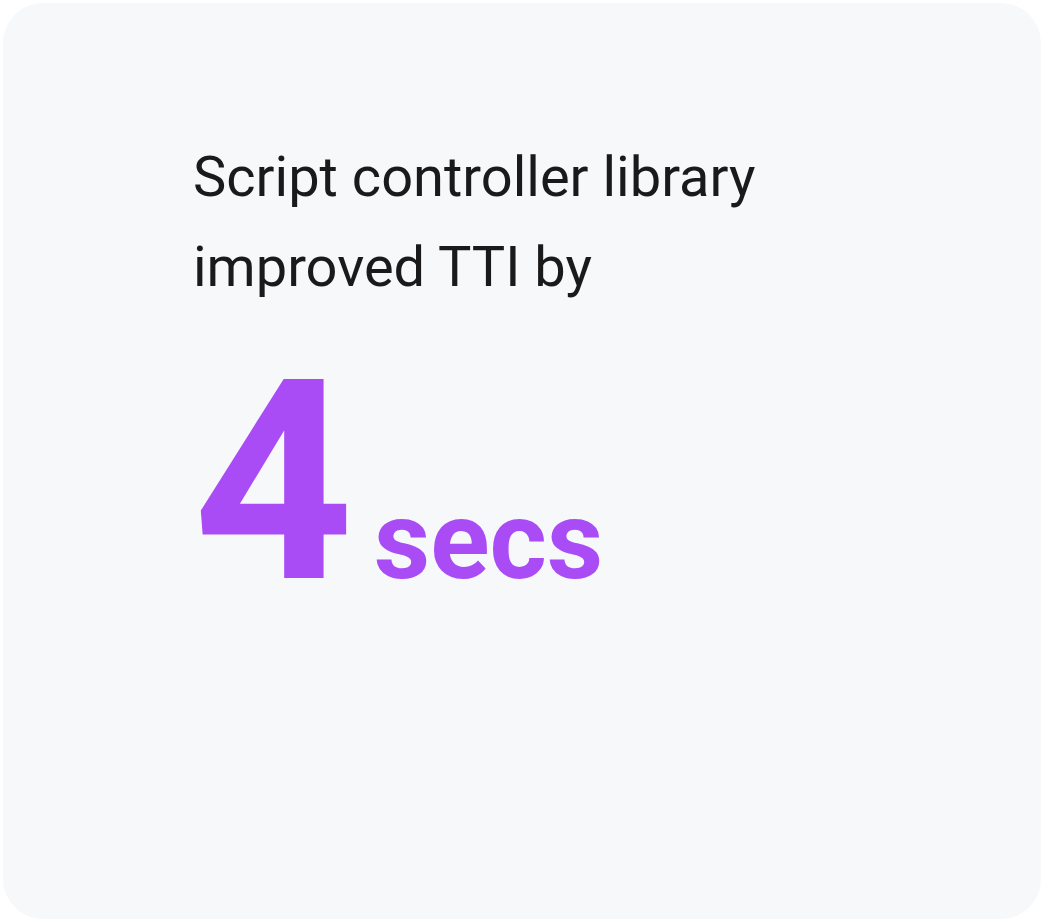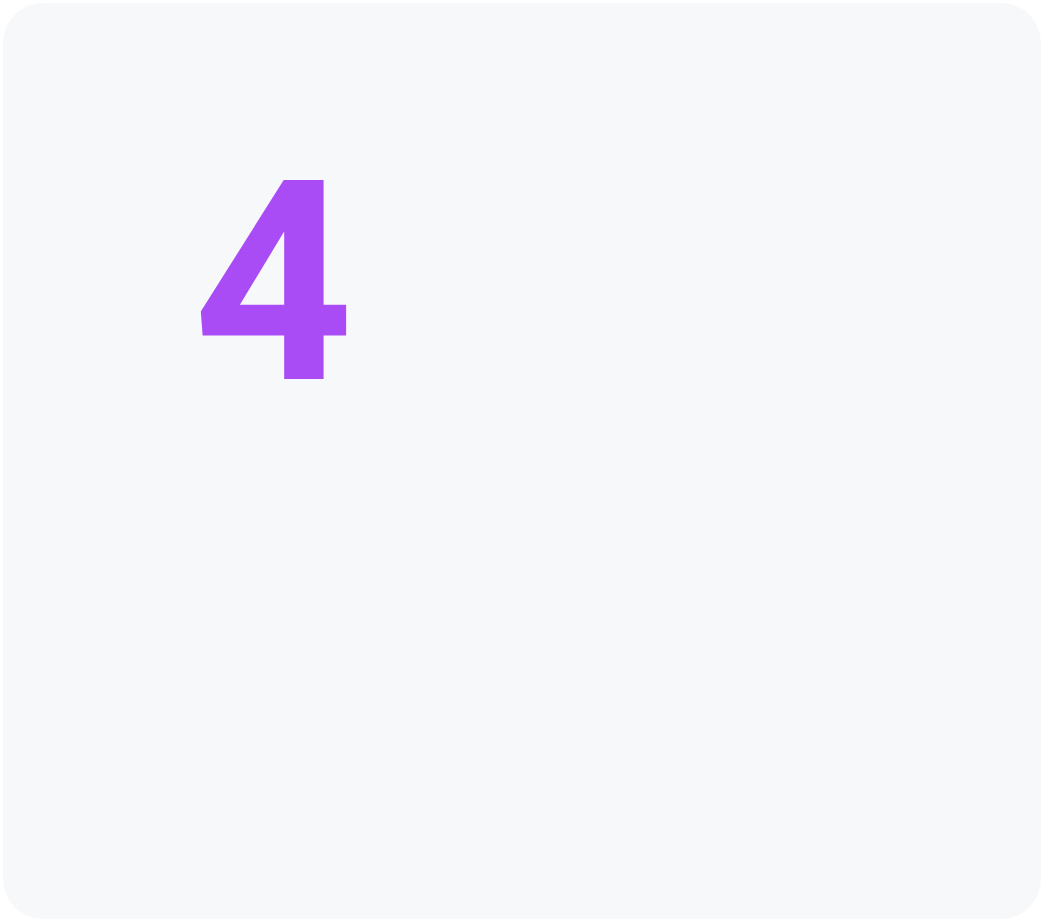--- a/index.html
+++ b/index.html
@@ -56,17 +56,19 @@
     font-size: 110px;
     line-height: 1;
     font-weight: 700;
   }
 </style>
 </head>
 <body>
 
 <div class="stage">
   <div class="card">
+    <p class="description">Script controller library improved TTI by</p>
     <div class="stat">
       <span class="stat-value">4</span>
+      <span class="stat-unit">secs</span>
     </div>
   </div>
 </div>
 
 </body></html>

